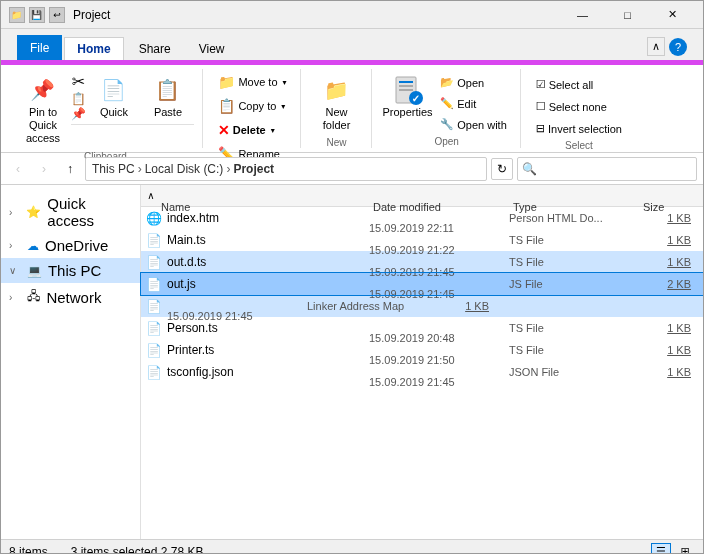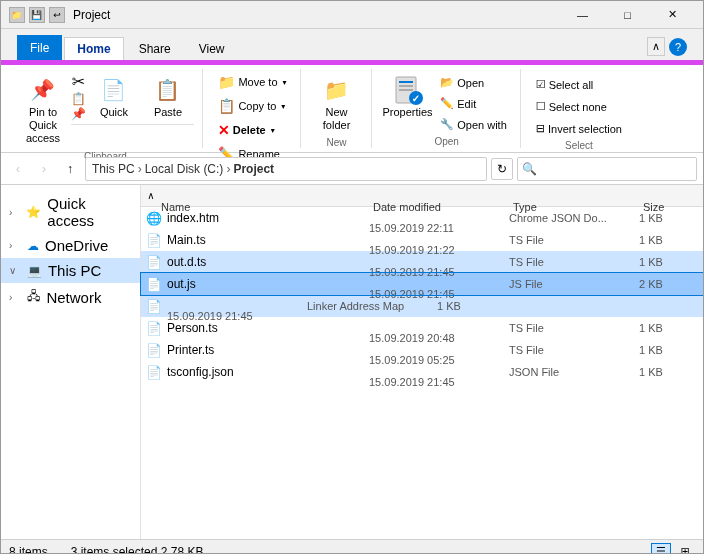--- a/index.html
+++ b/index.html
@@ -65,21 +65,21 @@
     .col-date { width: 140px; }
     .col-type { width: 130px; }
     .col-size { width: 60px; text-align: left; }
     .file-row { display: flex; align-items: center; padding: 2px 4px; cursor: pointer; height: 22px; }
     .file-row.selected { background: #cce4ff; }
     .file-row.focused { background: #99c9ff; outline: 1px solid #0078d7; }
     .file-icon { width: 18px; height: 18px; margin-right: 4px; display: flex; align-items: center; justify-content: center; font-size: 13px; flex-shrink: 0; }
     .file-name { flex: 1; font-size: 12px; overflow: hidden; white-space: nowrap; text-overflow: ellipsis; }
     .file-date { width: 140px; font-size: 11px; color: #555; margin-top: 20px; }
     .file-type { width: 130px; font-size: 11px; color: #555; }
-    .file-size { width: 60px; font-size: 11px; color: #555; text-align: left; padding-right: 8px; }
+    .file-size { width: 60px; font-size: 11px; color: #555; text-align: right; padding-right: 8px; text-decoration: underline; }
 
     
     .status-bar { background: #f0f0f0; border-top: 1px solid #d0d0d0; height: 24px; display: flex; align-items: center; padding: 0 8px; font-size: 12px; justify-content: space-between; }
     .status-left { display: flex; gap: 23px; }
     .status-right { display: flex; gap: 4px; }
     .view-btn { width: 20px; height: 18px; border: 1px solid transparent; cursor: pointer; display: flex; align-items: center; justify-content: center; font-size: 11px; }
     .view-btn.active { border-color: #0078d7; background: #d0e8ff; }
 
     
     .x-mark { color: red; font-weight: bold; }
@@ -284,21 +284,21 @@
       <div class="col-header col-date">Date modified</div>
       <div class="col-header col-type">Type</div>
       <div class="col-header col-size">Size</div>
     </div>
 
     <div id="file-rows">
         <div class="file-row">
       <div class="file-icon" style="color:#e44d26">🌐</div>
       <div class="file-name">index.htm</div>
       <div class="file-date">15.09.2019 22:11</div>
-      <div class="file-type">Chrome JSON Do...</div>
+      <div class="file-type">Person HTML Do...</div>
       <div class="file-size">1 KB</div>
     </div>
         <div class="file-row">
       <div class="file-icon" style="color:#0078d7">📄</div>
       <div class="file-name">Main.ts</div>
       <div class="file-date">15.09.2019 21:22</div>
       <div class="file-type">TS File</div>
       <div class="file-size">1 KB</div>
     </div>
         <div class="file-row selected">
@@ -324,21 +324,21 @@
         <div class="file-row">
       <div class="file-icon" style="color:#0078d7">📄</div>
       <div class="file-name">Person.ts</div>
       <div class="file-date">15.09.2019 20:48</div>
       <div class="file-type">TS File</div>
       <div class="file-size">1 KB</div>
     </div>
         <div class="file-row">
       <div class="file-icon" style="color:#0078d7">📄</div>
       <div class="file-name">Printer.ts</div>
-      <div class="file-date">15.09.2019 05:25</div>
+      <div class="file-date">15.09.2019 21:50</div>
       <div class="file-type">TS File</div>
       <div class="file-size">1 KB</div>
     </div>
         <div class="file-row">
       <div class="file-icon" style="color:#888">📄</div>
       <div class="file-name">tsconfig.json</div>
       <div class="file-date">15.09.2019 21:45</div>
       <div class="file-type">JSON File</div>
       <div class="file-size">1 KB</div>
     </div>

